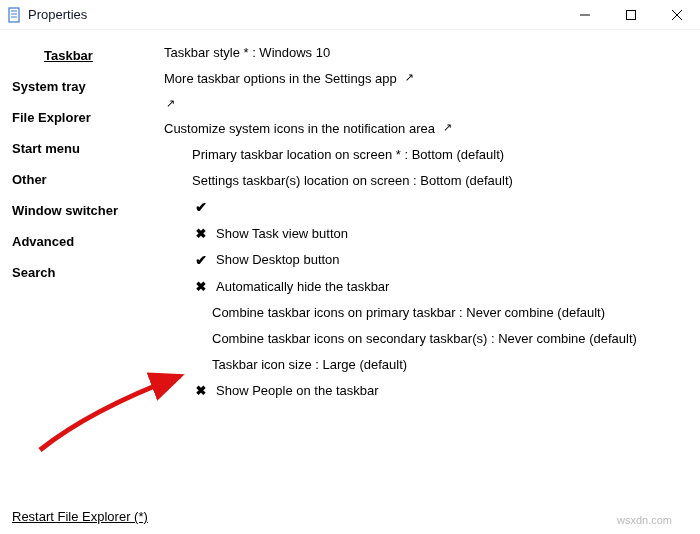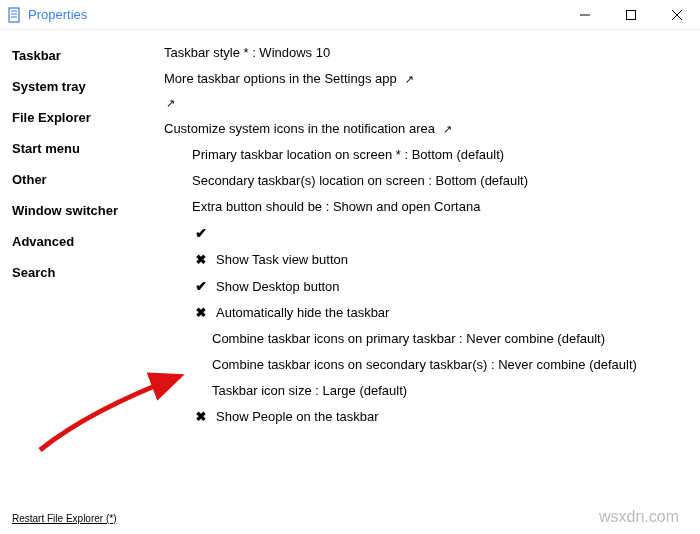--- a/index.html
+++ b/index.html
@@ -19,21 +19,21 @@
     align-items: center;
     height: 30px;
     padding: 0 0 0 6px;
     border-bottom: 1px solid #eee;
   }
   .titlebar .app-icon {
     width: 16px; height: 16px;
     display: inline-flex; align-items: center; justify-content: center;
     margin-right: 6px;
   }
-  .titlebar .title { flex: 0 0 auto; color: #3b82f6; }
+  .titlebar .title { flex: 0 0 auto; color: #0f172a; }
   .titlebar .spacer { flex: 1; }
   .winbtn {
     width: 46px; height: 30px;
     display: flex; align-items: center; justify-content: center;
     color: #000;
   }
   .winbtn svg { width: 10px; height: 10px; }
   .content {
     display: flex;
     padding: 6px 12px 0 12px;
@@ -43,57 +43,59 @@
     width: 140px;
     flex: 0 0 140px;
     padding-top: 4px;
   }
   .sidebar-item {
     padding: 8px 0;
     font-weight: 600;
     cursor: pointer;
   }
   .sidebar-item.active {
+    text-decoration: underline;
+    margin-left: 32px;
   }
   .main {
     flex: 1;
     padding-left: 12px;
     padding-top: 4px;
     overflow: hidden;
     position: relative;
   }
   .row {
     padding: 5px 0 6px 0;
     display: flex;
-    align-items: flex-end;
+    align-items: flex-start;
     gap: 6px;
   }
   .row.indent1 { padding-left: 28px; }
   .row.indent2 { padding-left: 48px; }
   .link-arrow { font-size: 11px; margin-left: 2px; }
   .checkcol {
     width: 18px;
     display: inline-flex;
     justify-content: center;
     font-weight: 900;
     font-size: 14px;
   }
   .checkcol.cross { font-size: 13px; }
   .footer {
     position: absolute;
     left: 12px;
     bottom: 10px;
-    font-size: 10px;
+    font-size: 13px;
     text-decoration: underline;
   }
   .watermark {
     position: absolute;
-    right: 21px;
+    right: 28px;
     bottom: 8px;
-    font-size: 16px;
+    font-size: 11px;
     color: #bbb;
   }
   .arrow-overlay {
     position: absolute;
     left: 30px;
     top: 370px;
     width: 160px;
     height: 90px;
     pointer-events: none;
   }
@@ -153,24 +155,21 @@
         <span class="link-arrow">↗</span>
       </div>
       <div class="row">
         <span>Customize system icons in the notification area</span>
         <span class="link-arrow">↗</span>
       </div>
       <div class="row indent1">
         <span>Primary taskbar location on screen * : Bottom (default)</span>
       </div>
       <div class="row indent1">
-        <span>Secondary taskbar(s) location on screen : Bottom (default)</span>
-      </div>
-      <div class="row indent1">
-        <span>Extra button should be : Shown and open Cortana</span>
+        <span>Settings taskbar(s) location on screen : Bottom (default)</span>
       </div>
       <div class="row indent1">
         <span class="checkcol">✔</span>
       </div>
       <div class="row indent1">
         <span class="checkcol cross">✖</span>
         <span>Show Task view button</span>
       </div>
       <div class="row indent1">
         <span class="checkcol">✔</span>

